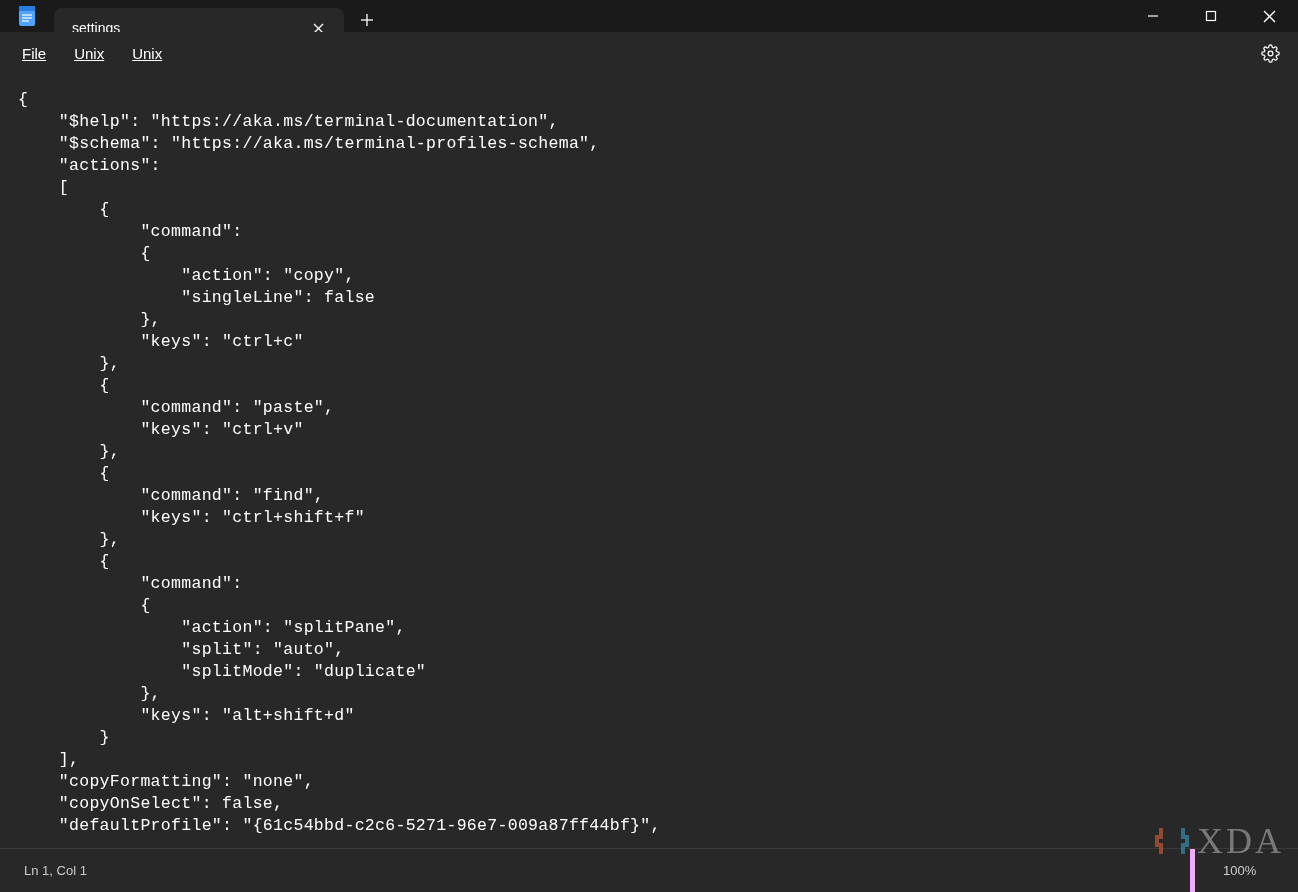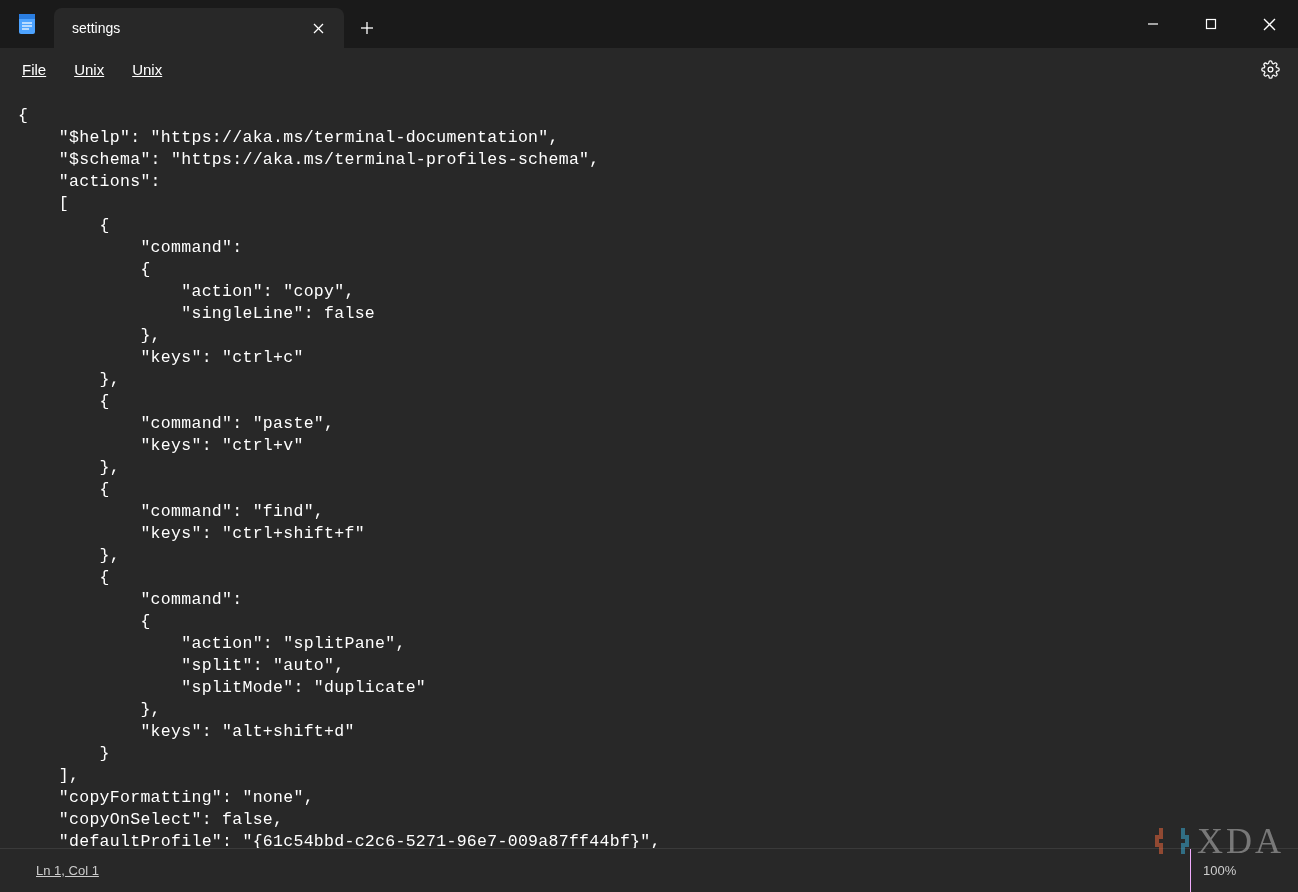--- a/index.html
+++ b/index.html
@@ -11,21 +11,21 @@
       width: 1298px;
       height: 892px;
       background: #282828;
       font-family: "Segoe UI", sans-serif;
       color: #ffffff;
       overflow: hidden;
       display: flex;
       flex-direction: column;
     }
     .titlebar {
-      height: 48px;
+      height: 32px;
       background: #1a1a1a;
       display: flex;
       align-items: stretch;
     }
     .app-icon {
       width: 54px;
       display: flex;
       align-items: center;
       justify-content: center;
     }
@@ -127,27 +127,26 @@
     .statusbar {
       height: 44px;
       background: #282828;
       border-top: 1px solid #3a3a3a;
       display: flex;
       align-items: center;
       font-size: 13px;
       color: #cccccc;
     }
     .status-left {
-      padding-left: 36px;
-      flex: 1;
-      text-decoration: underline;
+      padding-left: 24px;
+      flex: 1;
     }
     .status-cell {
-      padding: 0 12px;
-      border-left: 1px solid #f0abfc;
+      padding: 0 28px;
+      border-left: 5px solid #f0abfc;
       height: 100%;
       display: flex;
       align-items: center;
       min-width: 108px;
     }
     .watermark {
       position: absolute;
       right: 14px;
       bottom: 30px;
       display: flex;

